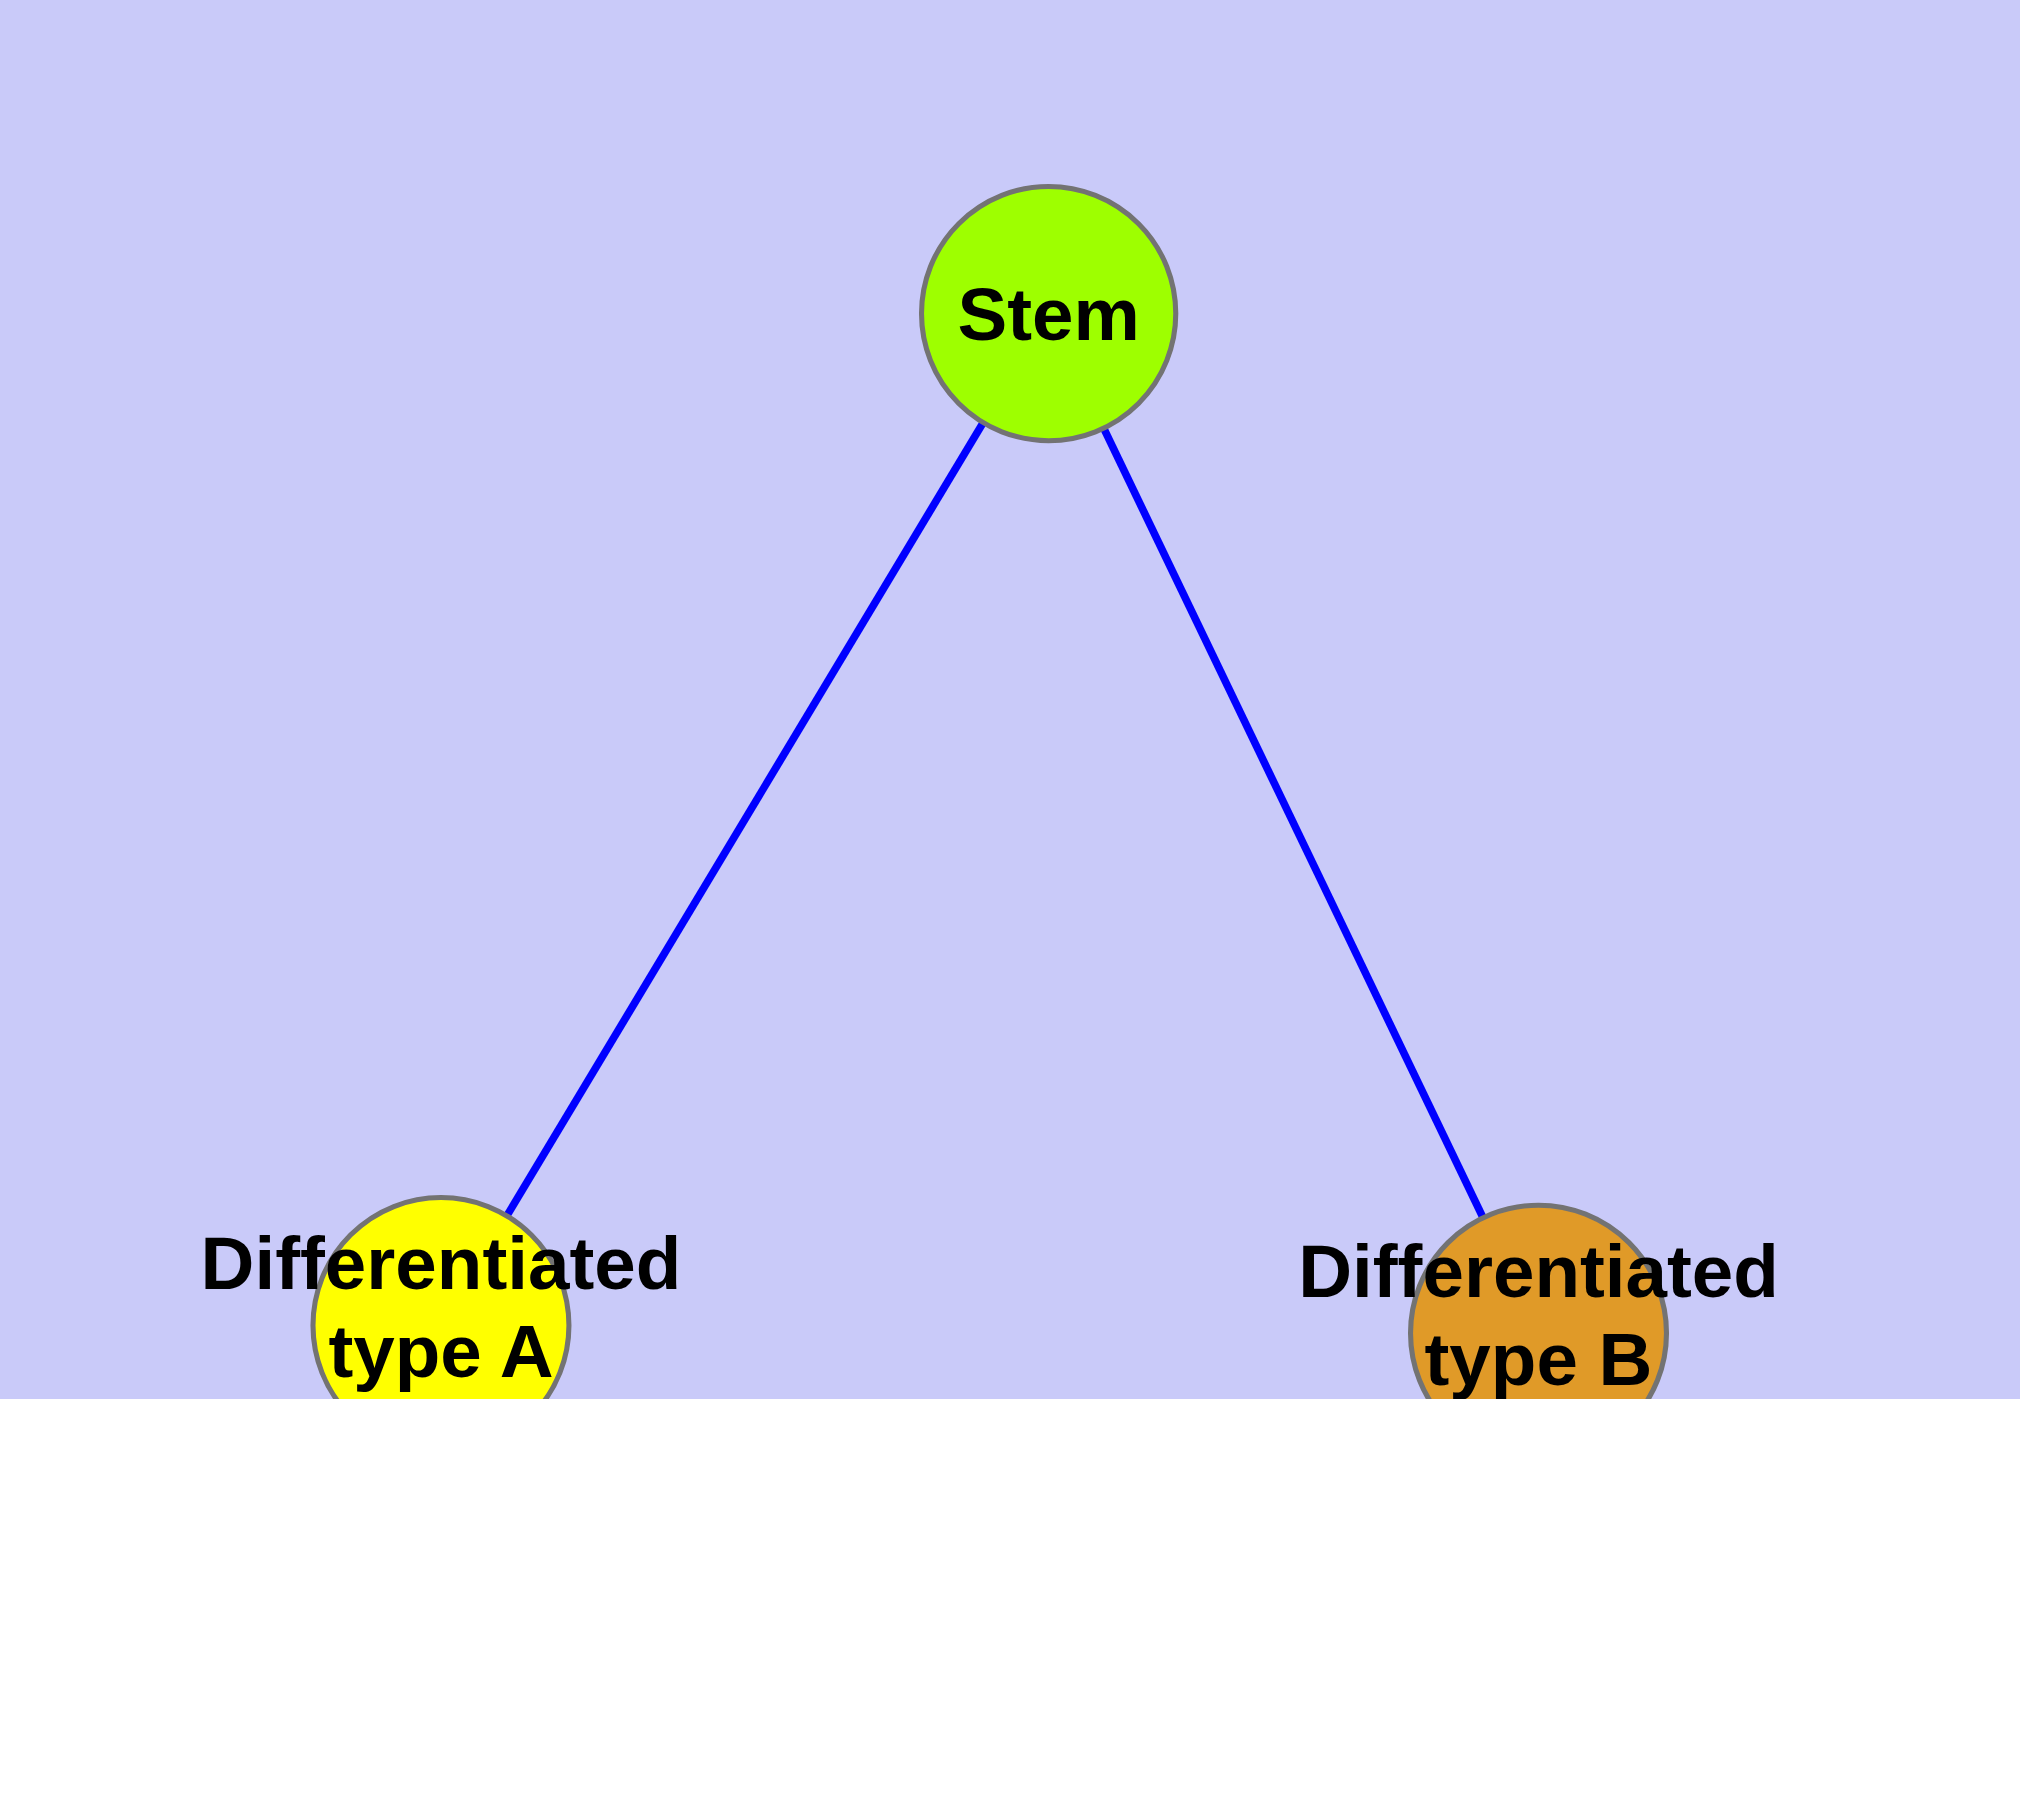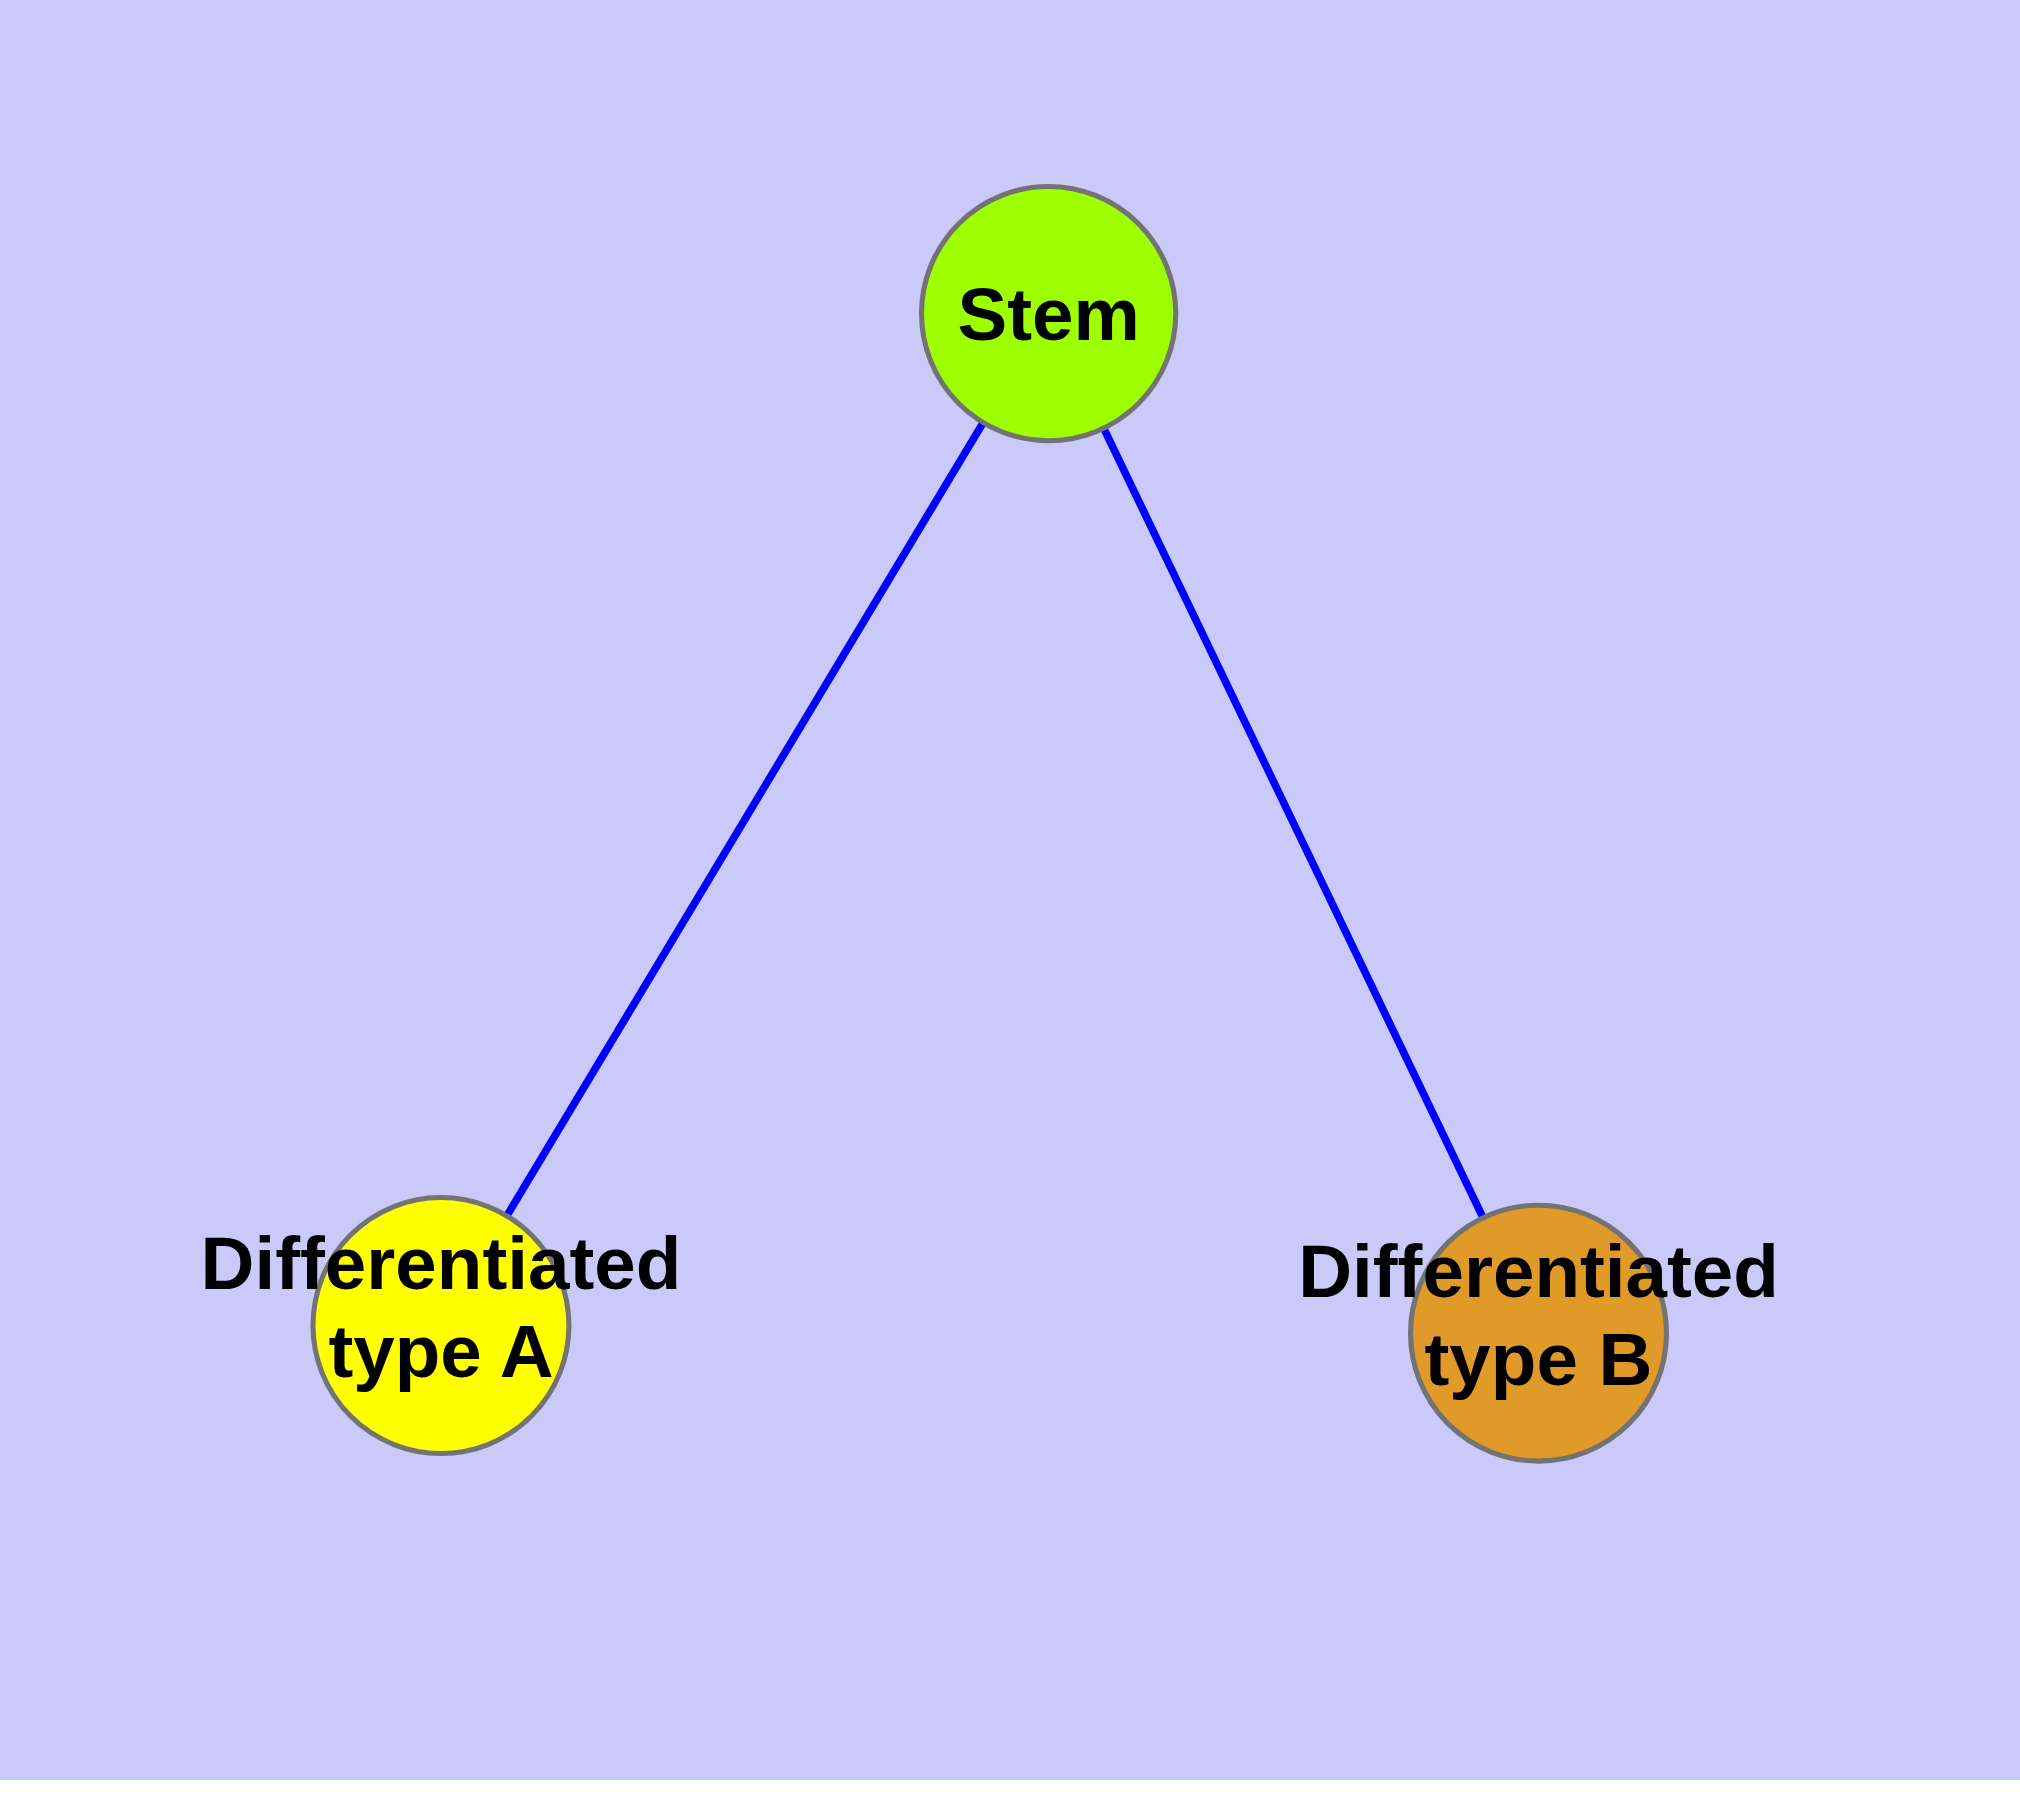--- a/index.html
+++ b/index.html
@@ -32,21 +32,21 @@
     font-weight: bold;
     fill: #000000;
     text-anchor: middle;
     font-family: "Liberation Sans", "DejaVu Sans", sans-serif;
     paint-order: normal;
   }
 </style>
 </head>
 <body>
 
-<div id="canvas" style="width: 2021px; height: 1780px; text-align: right;">
+<div id="canvas" style="width: 2021px; height: 1399px; text-align: right;">
   <div id="graph-bg" style="background: rgb(201, 202, 249); width: 2021px; height: 1812px;"></div>
   <svg id="graph-svg" viewBox="0 0 2384 2138" style="width: 2021px; height: 1812px;">
     <g id="edges-layer">
         <line x1="1237" y1="370" x2="520" y2="1564" stroke="#0000ff" stroke-width="9" stroke-linecap="butt"></line>
         <line x1="1237" y1="370" x2="1815" y2="1573" stroke="#0000ff" stroke-width="9" stroke-linecap="butt"></line>
       </g>
     <g id="nodes-layer">
         <g>
           <circle cx="1237" cy="370" r="150" fill="#9eff00" stroke="#737373" stroke-width="6"></circle>
         </g>

